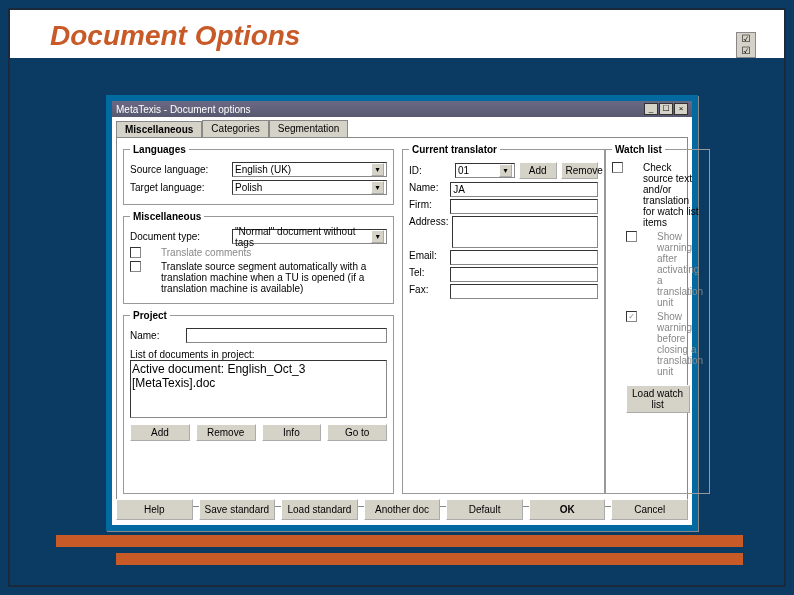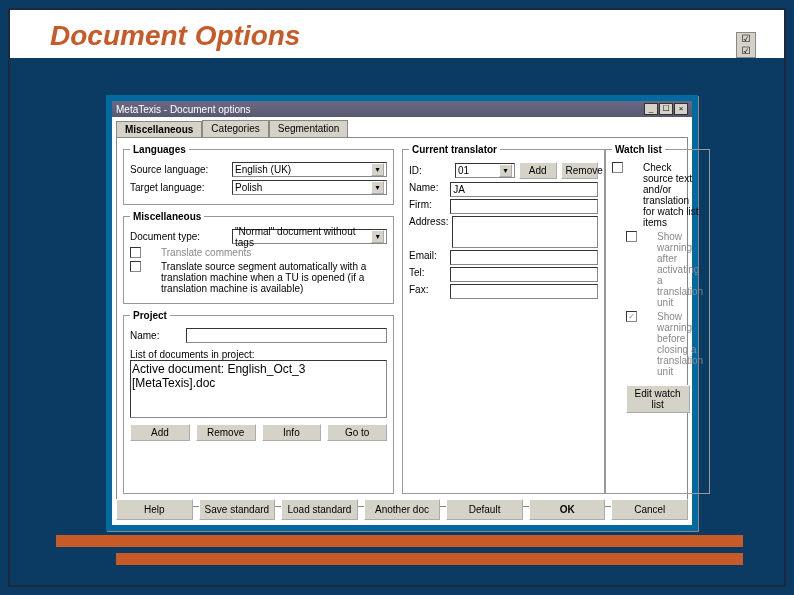--- a/index.html
+++ b/index.html
@@ -319,21 +319,21 @@
             </div>
             <div class="check disabled" style="margin-left:14px;">
               <div class="box"></div>
               <span class="lbl">Show warning after activating a translation unit</span>
             </div>
             <div class="check disabled" style="margin-left:14px;">
               <div class="box">✓</div>
               <span class="lbl">Show warning before closing a translation unit</span>
             </div>
             <div class="watchlist-btn-row">
-              <div class="btn">Edit watch list</div>
+              <div class="btn">Load watch list</div>
             </div>
           </fieldset>
         </div>
 
       </div>
     </div>
 
     <div class="footer">
       <div class="btn">Help</div>
       <div class="btn">Save standard</div>

